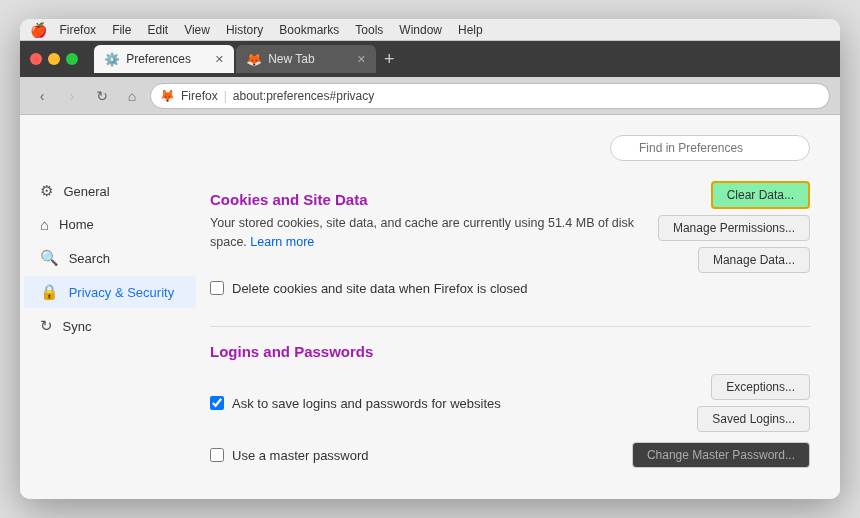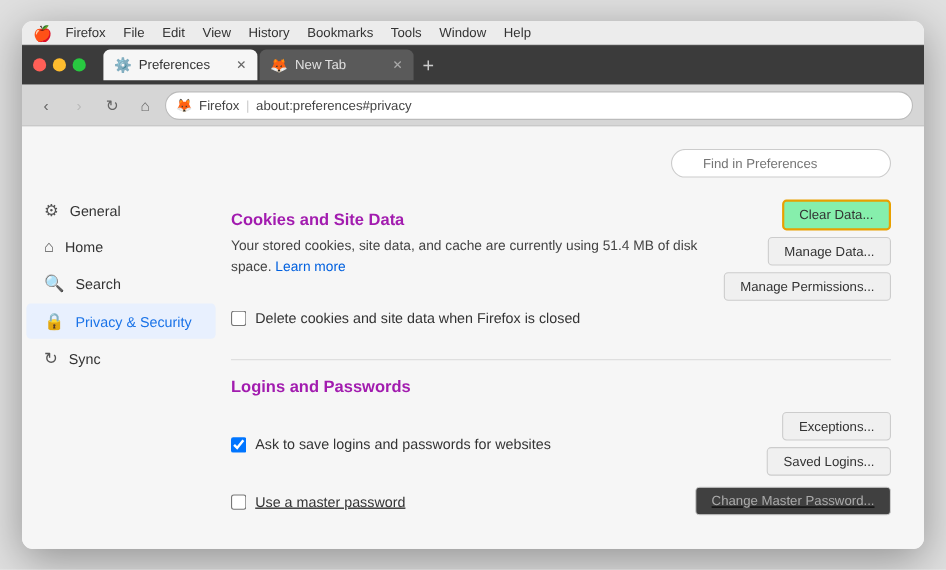--- a/index.html
+++ b/index.html
@@ -222,21 +222,21 @@
       margin-top: 37px;
     }
     .section-row {
       display: flex;
       align-items: center;
       justify-content: space-between;
       margin-bottom: 8px;
     }
     .checkbox-row {
       display: flex;
-      align-items: flex-end;
+      align-items: flex-start;
       gap: 8px;
       font-size: 13px;
       color: #333;
     }
     .checkbox-row input[type="checkbox"] {
       width: 14px;
       height: 14px;
     }
     .btn-group {
       display: flex;
@@ -374,22 +374,22 @@
         <div class="section-row">
           <div>
             <div class="section-title">Cookies and Site Data</div>
             <div class="section-desc">
               <span>Your stored cookies, site data, and cache are currently using 51.4 MB of disk space.</span>
               <a href="#" class="learn-more">Learn more</a>
             </div>
           </div>
           <div class="btn-group">
             <button class="pref-btn primary">Clear Data...</button>
+            <button class="pref-btn">Manage Permissions...</button>
             <button class="pref-btn">Manage Data...</button>
-            <button class="pref-btn">Manage Permissions...</button>
           </div>
         </div>
         <div class="checkbox-row">
           <input type="checkbox" id="delete-cookies" style="">
           <label for="delete-cookies">Delete cookies and site data when Firefox is closed</label>
         </div>
       </div>
 
       <hr class="divider">
 
@@ -402,21 +402,21 @@
         <div class="section-row">
           <div class="checkbox-row">
             <input type="checkbox" id="ask-save" checked="" style="">
             <label for="ask-save">Ask to save logins and passwords for websites</label>
           </div>
           <div class="btn-group">
             <button class="pref-btn">Exceptions...</button>
             <button class="pref-btn">Saved Logins...</button>
           </div>
         </div>
-        <div class="section-row" style="margin-top: 10px; text-decoration: underline;">
+        <div class="section-row" style="margin-top: 10px;">
           <div class="checkbox-row">
             <input type="checkbox" id="master-pw" style="">
             <label for="master-pw">Use a master password</label>
           </div>
           <div class="btn-group">
             <button class="pref-btn" disabled="">Change Master Password...</button>
           </div>
         </div>
       </div>
     </div>

